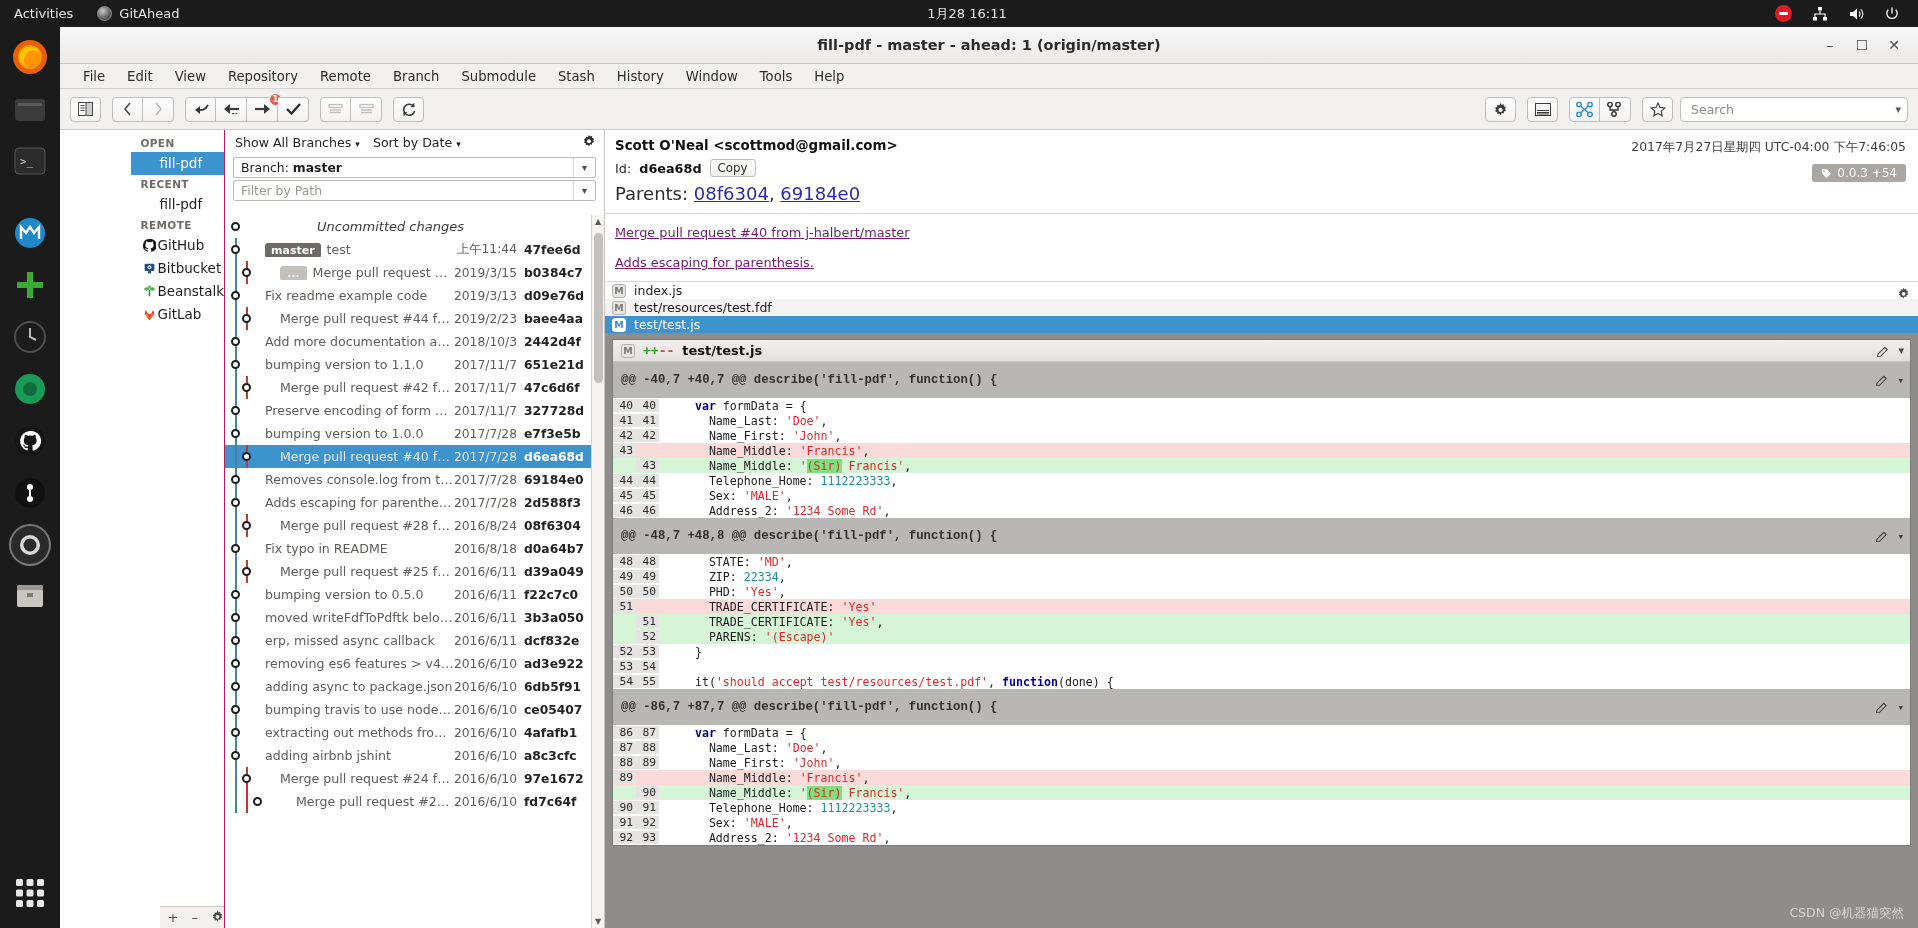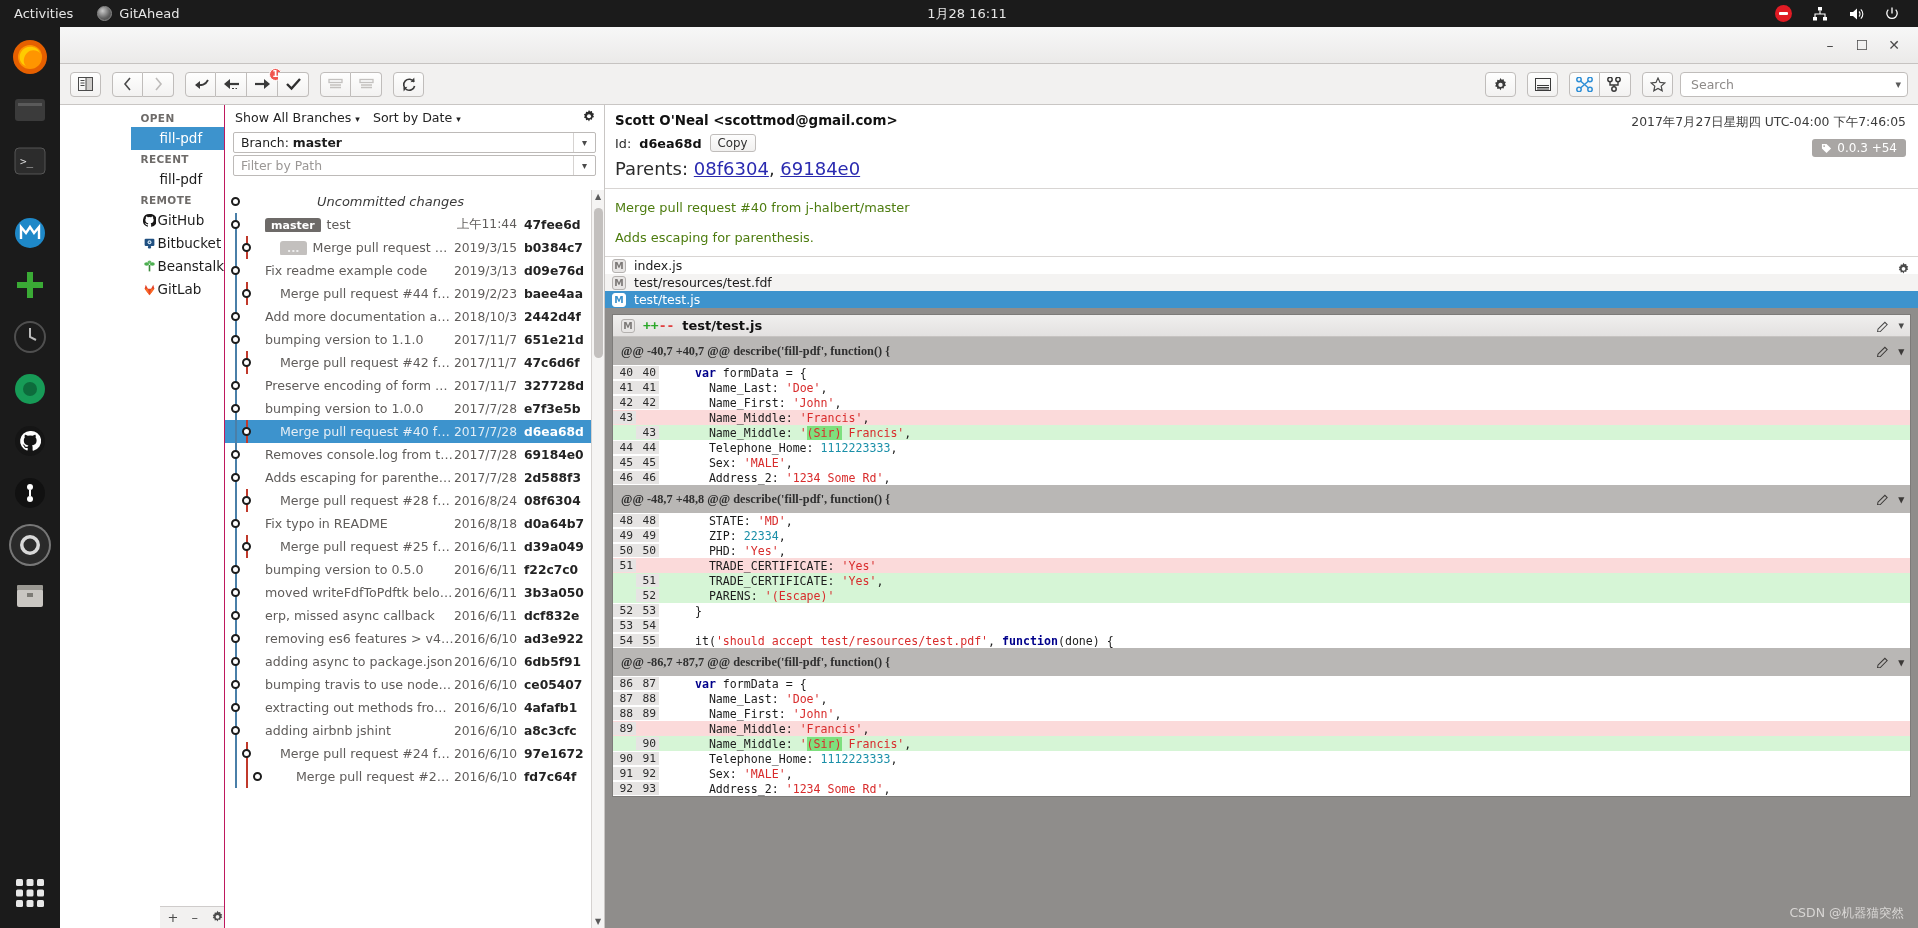--- a/index.html
+++ b/index.html
@@ -188,21 +188,21 @@
   }
   .parents { margin-top: 6px; font-size: 18px; color:#2b2b2b; }
   .parents a { color:#2a2ab0; text-decoration: underline; }
   .headright { position:absolute; right: 12px; top: 9px; text-align:right; }
   .datetxt { font-size: 12.4px; color:#3b3b3b; }
   .verbadge {
     display:inline-flex; align-items:center; gap:5px; margin-top: 8px;
     background:#a9a6a4; color:#fff; font-size: 12px; border-radius: 3px; padding: 2px 9px;
   }
   .msgbox { margin-top: 9px; border-top: 1px solid #d8d5d3; padding: 9px 10px 8px 10px;
-            font-size: 12.9px; color:#4d7c0f; line-height: 1.55; }
+            font-size: 12.9px; color:#701a75; line-height: 1.55; text-decoration: underline; }
   
   #filelist { border-top: 1px solid #d8d5d3; position: relative; }
   .frow { height: 17px; display:flex; align-items:center; gap: 8px; padding-left: 7px; font-size: 12.5px; color:#1c1c1c; }
   .frow.alt { background:#f4f3f2; }
   .frow.sel { background:#3d93cd; color:#fff; }
   .mbadge {
     width: 14px; height: 14px; border: 1px solid #b4b1af; background:#e8e6e5;
     border-radius: 3px; font-size: 9.5px; color:#7d7a78; display:flex; align-items:center; justify-content:center;
     font-weight: bold; flex-shrink:0;
   }
@@ -215,23 +215,23 @@
   .filehdr {
     height: 22px; background: linear-gradient(#f0efee,#e3e1e0); border-bottom:1px solid #c6c3c1;
     display:flex; align-items:center; gap: 8px; padding: 0 8px; font-size: 13px; position: relative;
   }
   .filehdr .fname { font-weight: bold; color:#111; }
   .plusminus { font-family:"DejaVu Sans Mono","Liberation Mono",monospace; font-weight:bold; font-size:13px;}
   .plusminus .p { color:#2aa828; }
   .plusminus .m { color:#e04040; }
   .hdr-actions { position:absolute; right: 6px; display:flex; gap: 8px; align-items:center; color:#4b4b4b; font-size:11px;}
   .hunkhdr {
-    height: 28px; background:#b9b7b5; color:#2f2f2f; font-size: 12.3px; font-weight: bold;
+    height: 36px; background:#b9b7b5; color:#2f2f2f; font-size: 12.3px; font-weight: bold;
     display:flex; align-items:center; padding-left: 8px; position:relative;
-    font-family:Liberation Serif, serif;
+    font-family:Liberation Mono, monospace;
   }
   .hunkhdr .hdr-actions { color:#3c3a38; }
   .codeline {
     height: 15px; display:flex; align-items:center;
     font-family:"DejaVu Sans Mono","Liberation Mono",monospace; font-size: 11.6px; white-space: pre;
   }
   .gut {
     width: 23px; text-align: right; padding-right: 3px; color:#2b2b2b;
     background:#e6e4e3; flex-shrink:0; font-size: 11.3px;
   }
@@ -363,27 +363,42 @@
           <rect x="11.5" y="22" width="7" height="7" rx="1.5"></rect>
           <rect x="22" y="22" width="7" height="7" rx="1.5"></rect>
       </g>
     </svg>
   </div>
 </div>
 
 <div id="app">
 
   <div id="titlebar">
+    <div class="title">fill-pdf - master - ahead: 1 (origin/master)</div>
     <div class="wbtns">
       <div class="wbtn">–</div>
       <div class="wbtn">☐</div>
       <div class="wbtn">✕</div>
     </div>
   </div>
 
+  <div id="menubar">
+    <div class="mi">File</div>
+    <div class="mi">Edit</div>
+    <div class="mi">View</div>
+    <div class="mi">Repository</div>
+    <div class="mi">Remote</div>
+    <div class="mi">Branch</div>
+    <div class="mi">Submodule</div>
+    <div class="mi">Stash</div>
+    <div class="mi">History</div>
+    <div class="mi">Window</div>
+    <div class="mi">Tools</div>
+    <div class="mi">Help</div>
+  </div>
 
   <div id="toolbar">
     <div class="tb-group">
       <div class="tb-btn">
         <svg width="15" height="14" viewBox="0 0 15 14">
           <rect x="0.5" y="0.5" width="14" height="13" fill="none" stroke="#4a4a4a"></rect>
           <rect x="8" y="0.5" width="6.5" height="13" fill="#cfcdcb" stroke="#4a4a4a"></rect>
           <path d="M2.5 3.5h4M2.5 6h4M2.5 8.5h4" stroke="#4a4a4a" stroke-width="1"></path>
         </svg>
       </div>

